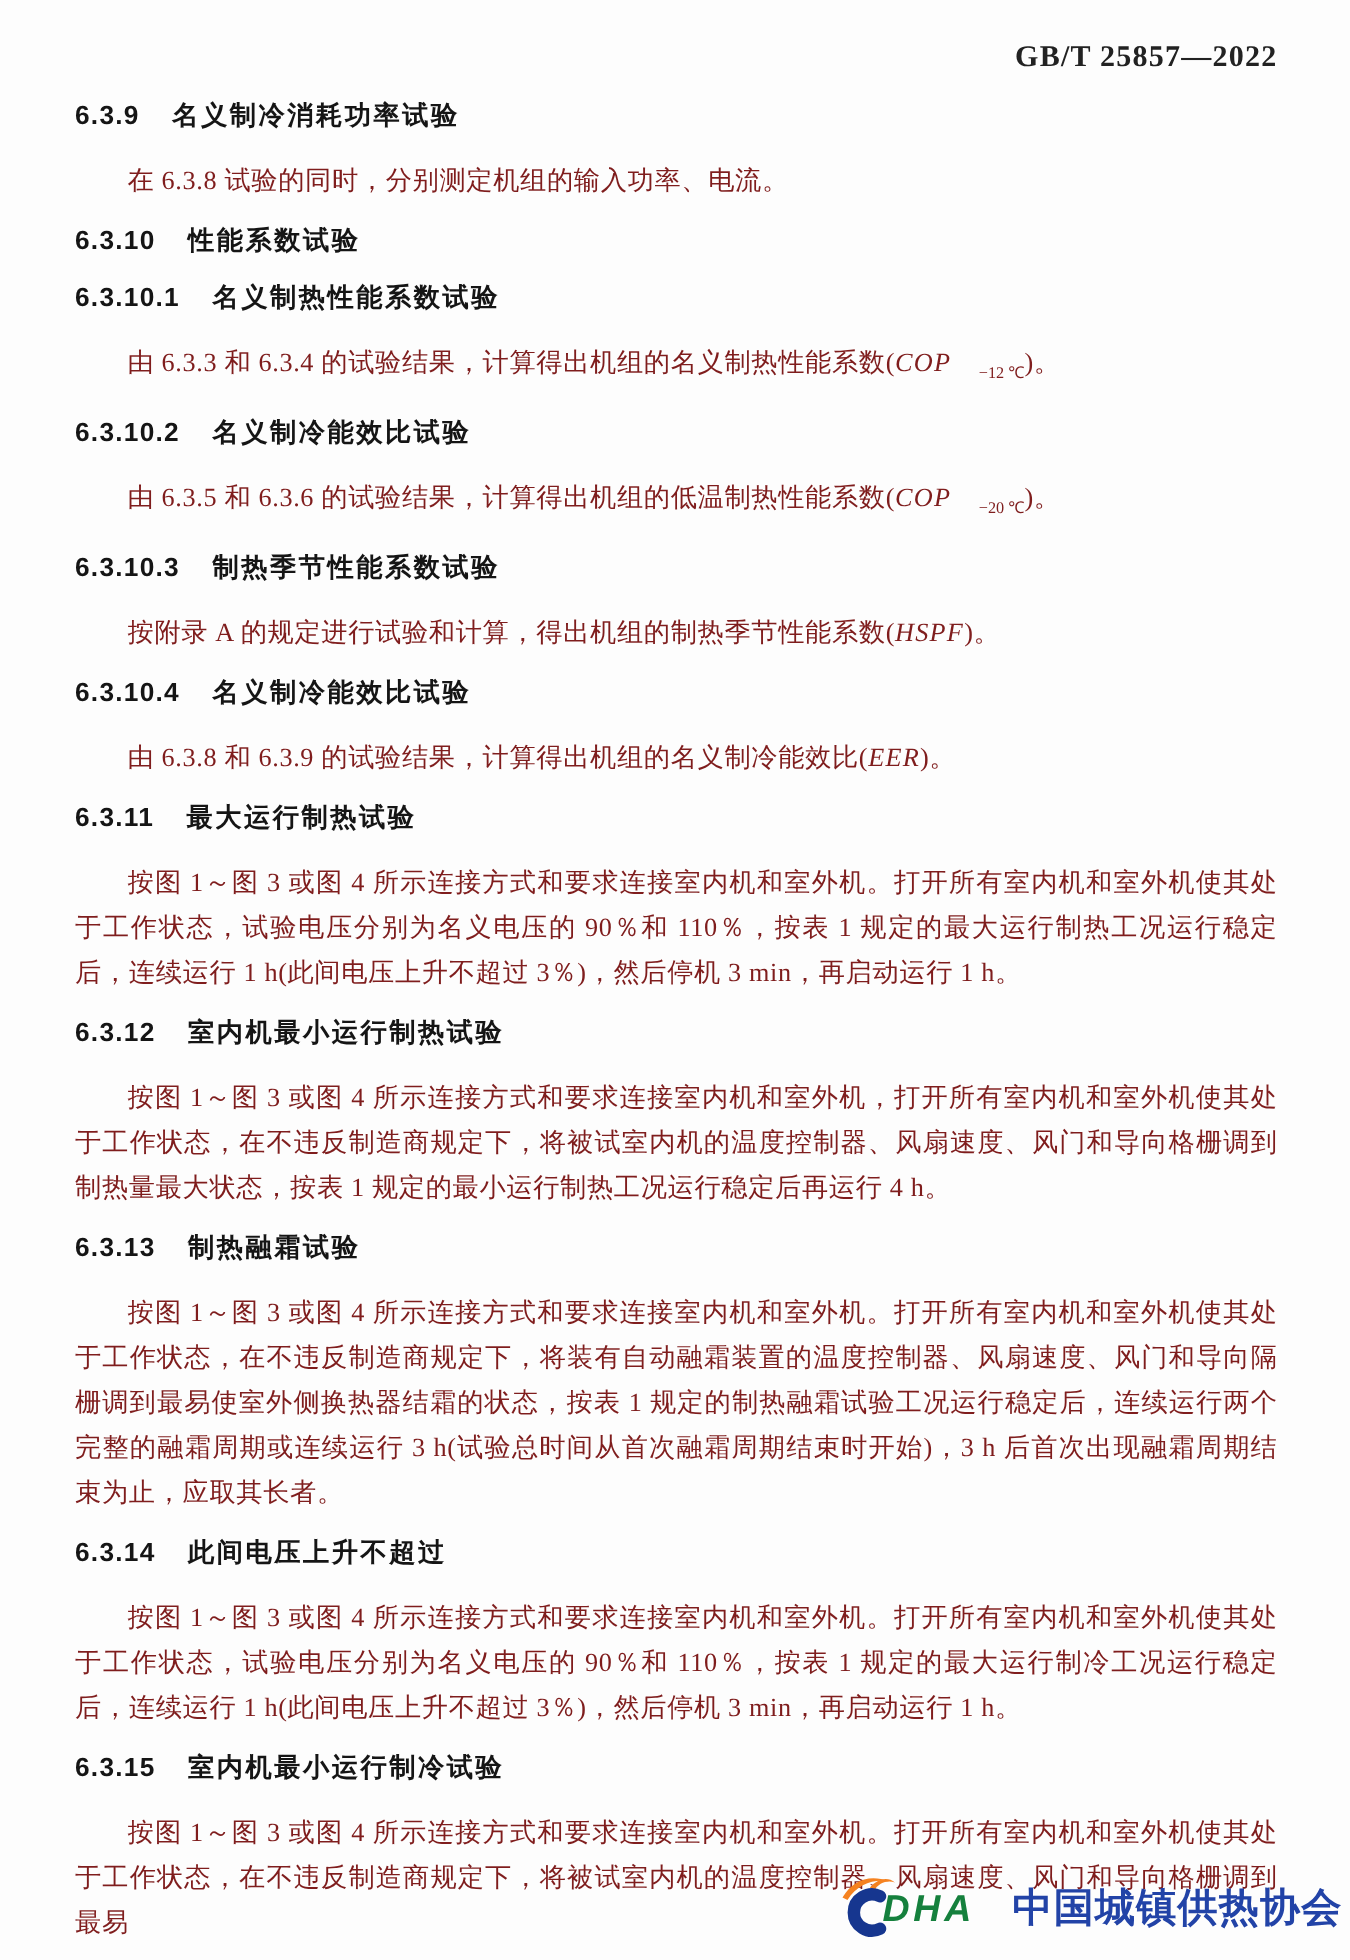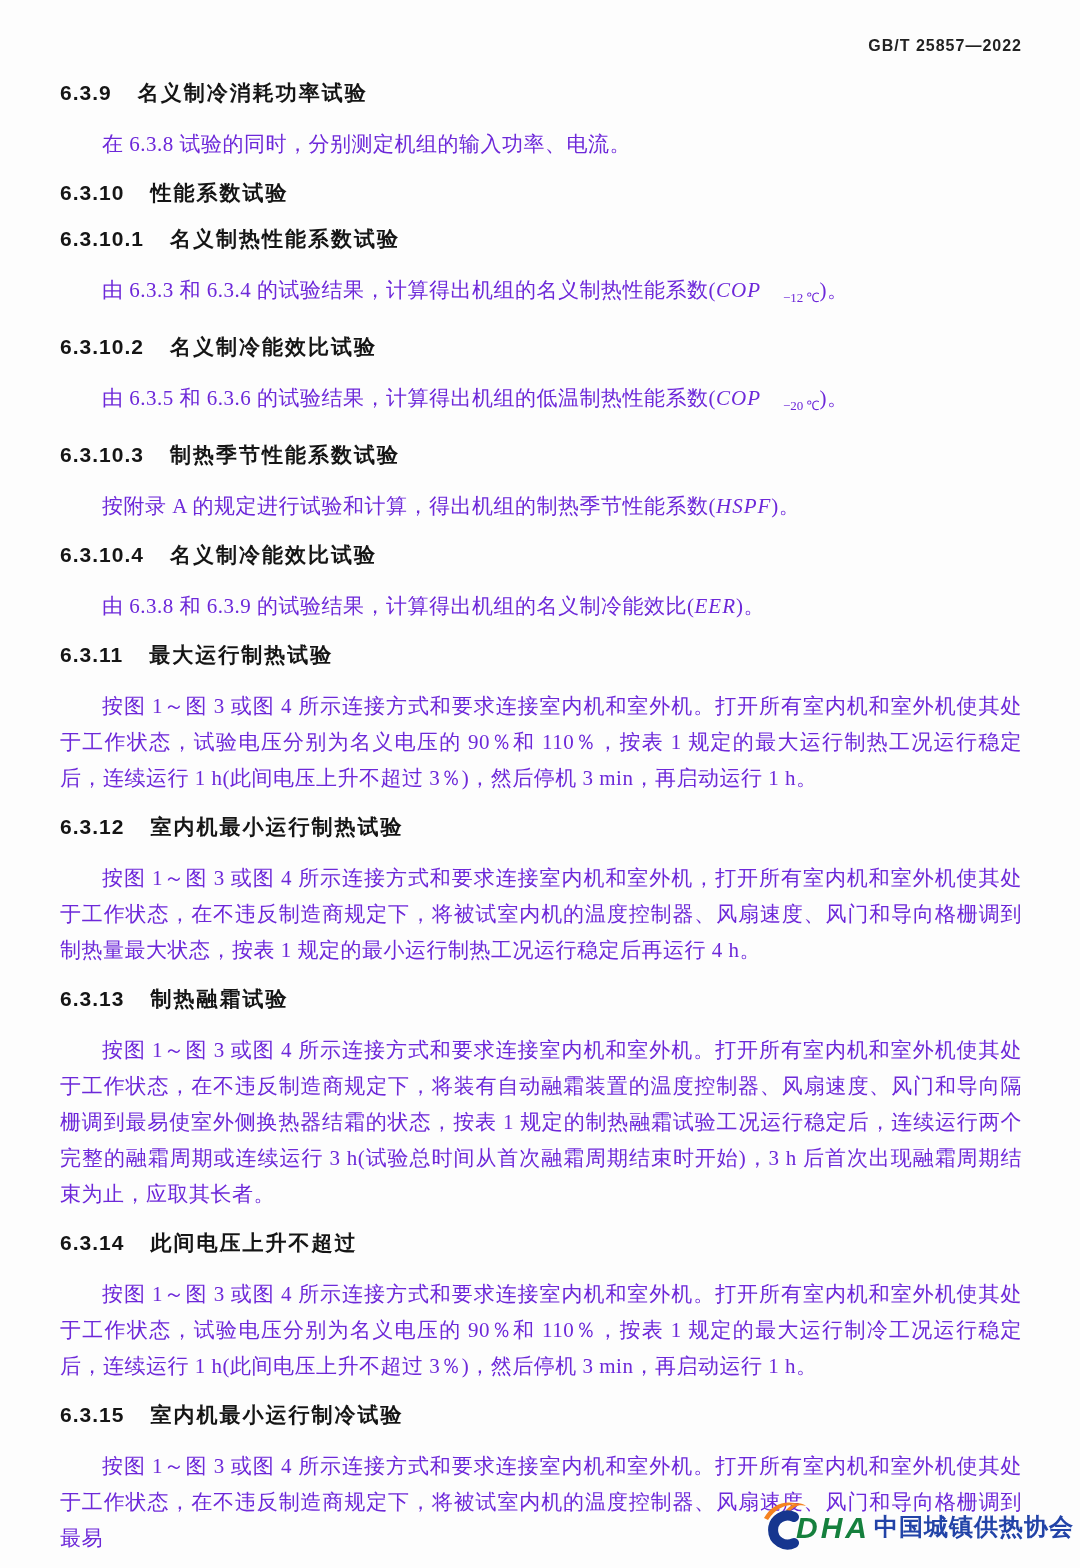--- a/index.html
+++ b/index.html
@@ -12,23 +12,23 @@
     background: #fdfdfd;
     color: #1c1c1c;
     overflow: hidden;
     font-family: "Liberation Serif", serif;
   }
   .content {
     padding: 30px 58px 0 60px;
   }
   .std-header {
     text-align: right;
-    font-family: Liberation Sans, sans-serif;
+    font-family: Liberation Serif, serif;
     font-weight: bold;
-    font-size: 16px;
+    font-size: 24px;
     line-height: 32px;
     letter-spacing: 1px;
     color: #222;
   }
   h3.sec-h {
     font-family: "Liberation Sans", sans-serif;
     font-weight: bold;
     font-size: 21px;
     line-height: 30px;
     margin: 16px 0 0 0;
@@ -38,21 +38,21 @@
   .sec-num { display: inline-block; margin-right: 26px; letter-spacing: 1px; }
   .sec-title { letter-spacing: 2px; }
   p.sec-body {
     font-size: 21px;
     line-height: 36px;
     margin: 18px 0 0 0;
     text-indent: 2em;
     text-align: justify;
     text-align-last: left;
     letter-spacing: 0.5px;
-    color: #6d28d9;
+    color: #7f1d1d;
   }
   i.math {
     font-family: "Liberation Serif", serif;
     font-style: italic;
     letter-spacing: 1px;
   }
   sub.mathsub {
     font-size: 13px;
     letter-spacing: 0;
     vertical-align: -5px;
@@ -74,24 +74,24 @@
     font-style: italic;
     font-size: 30px;
     letter-spacing: 3px;
     color: #15803d;
     margin-left: -12px;
     transform: translateY(4px);
   }
   .logo-cn {
     font-family: "Liberation Sans", sans-serif;
     font-weight: bold;
-    font-size: 24px;
+    font-size: 32px;
     letter-spacing: 1px;
     color: #2243a7;
-    margin-left: 4px;
+    margin-left: 30px;
     transform: translateY(3px);
   }
 </style>
 </head>
 <body>
 
 <div class="page">
   <div class="content">
 
     <div class="std-header">GB/T 25857—2022</div>

